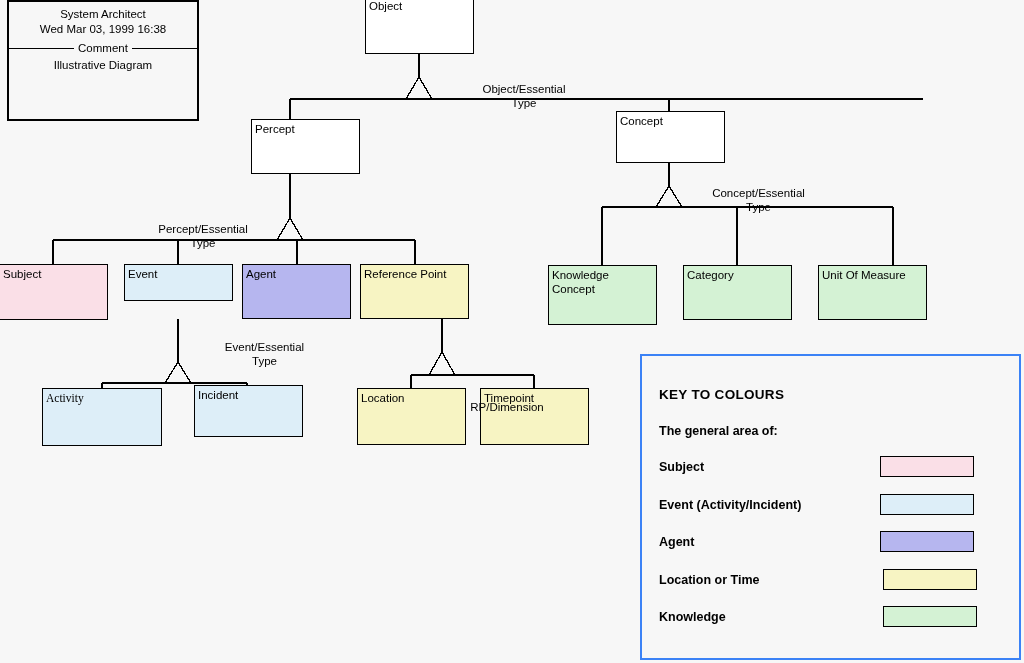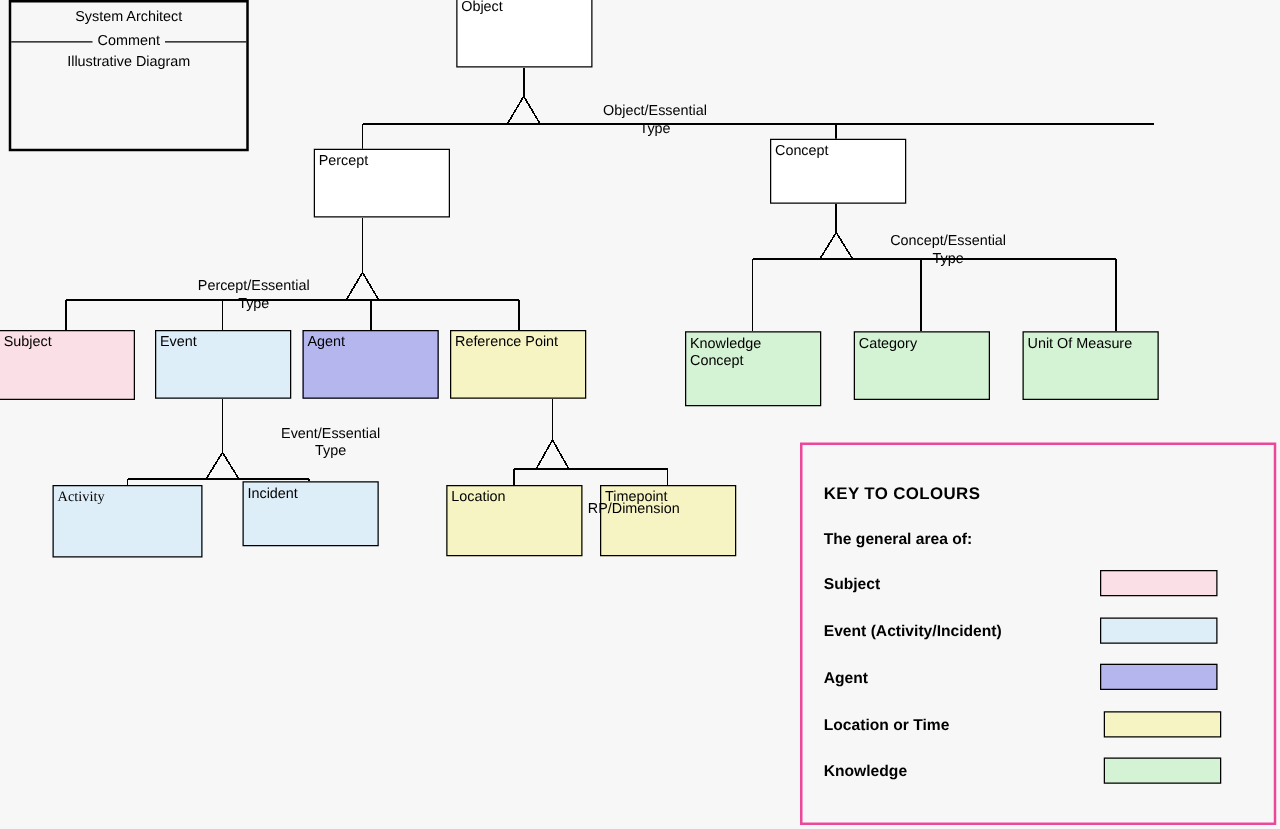--- a/index.html
+++ b/index.html
@@ -107,21 +107,21 @@
     text-align: center;
   }
 
   
   .legend {
     position: absolute;
     left: 640px;
     top: 354px;
     width: 381px;
     height: 306px;
-    border: 2px solid #ec4899;
+    border: 2px solid #3b82f6;
     background: #f7f7f7;
     box-sizing: border-box;
   }
   .legend-title {
     position: absolute;
     left: 17px;
     top: 31px;
     font-size: 13.5px;
     font-weight: bold;
     letter-spacing: 0.3px;
@@ -200,20 +200,21 @@
       <polygon points="290,218 277,240 303,240" fill="#f7f7f7"></polygon>
       <polygon points="669,186 656,207 682,207" fill="#f7f7f7"></polygon>
       <polygon points="178,362 165,383 191,383" fill="#f7f7f7"></polygon>
       <polygon points="442,352 429,375 455,375" fill="#f7f7f7"></polygon>
     </g>
   </svg>
 
   <div class="titleblock">
     <div class="tlines">
       <div class="tline">System Architect</div>
+      <div class="tline">Wed Mar 03, 1999  16:38</div>
     </div>
     <div class="comment-rule">
       <div class="rule-line"></div>
       <div class="rule-label">
         <span>Comment</span>
       </div>
     </div>
     <div class="comment-body">Illustrative Diagram</div>
   </div>
 
@@ -223,21 +224,21 @@
       </div>
       <div class="node" style="left: 251px; top: 119px; width: 109px; height: 55px; background: rgb(255, 255, 255);">
         <span class="nlabel">Percept</span>
       </div>
       <div class="node" style="left: 616px; top: 111px; width: 109px; height: 52px; background: rgb(255, 255, 255);">
         <span class="nlabel">Concept</span>
       </div>
       <div class="node" style="left: -1px; top: 264px; width: 109px; height: 56px; background: rgb(250, 223, 231);">
         <span class="nlabel">Subject</span>
       </div>
-      <div class="node" style="left: 124px; top: 264px; width: 109px; height: 55px; background: rgb(221, 238, 248);">
+      <div class="node" style="left: 124px; top: 264px; width: 109px; height: 37px; background: rgb(221, 238, 248);">
         <span class="nlabel">Event</span>
       </div>
       <div class="node" style="left: 242px; top: 264px; width: 109px; height: 55px; background: rgb(182, 182, 239);">
         <span class="nlabel">Agent</span>
       </div>
       <div class="node" style="left: 360px; top: 264px; width: 109px; height: 55px; background: rgb(247, 244, 195);">
         <span class="nlabel">Reference Point</span>
       </div>
       <div class="node" style="left: 548px; top: 265px; width: 109px; height: 60px; background: rgb(212, 242, 212);">
         <span class="nlabel">Knowledge

